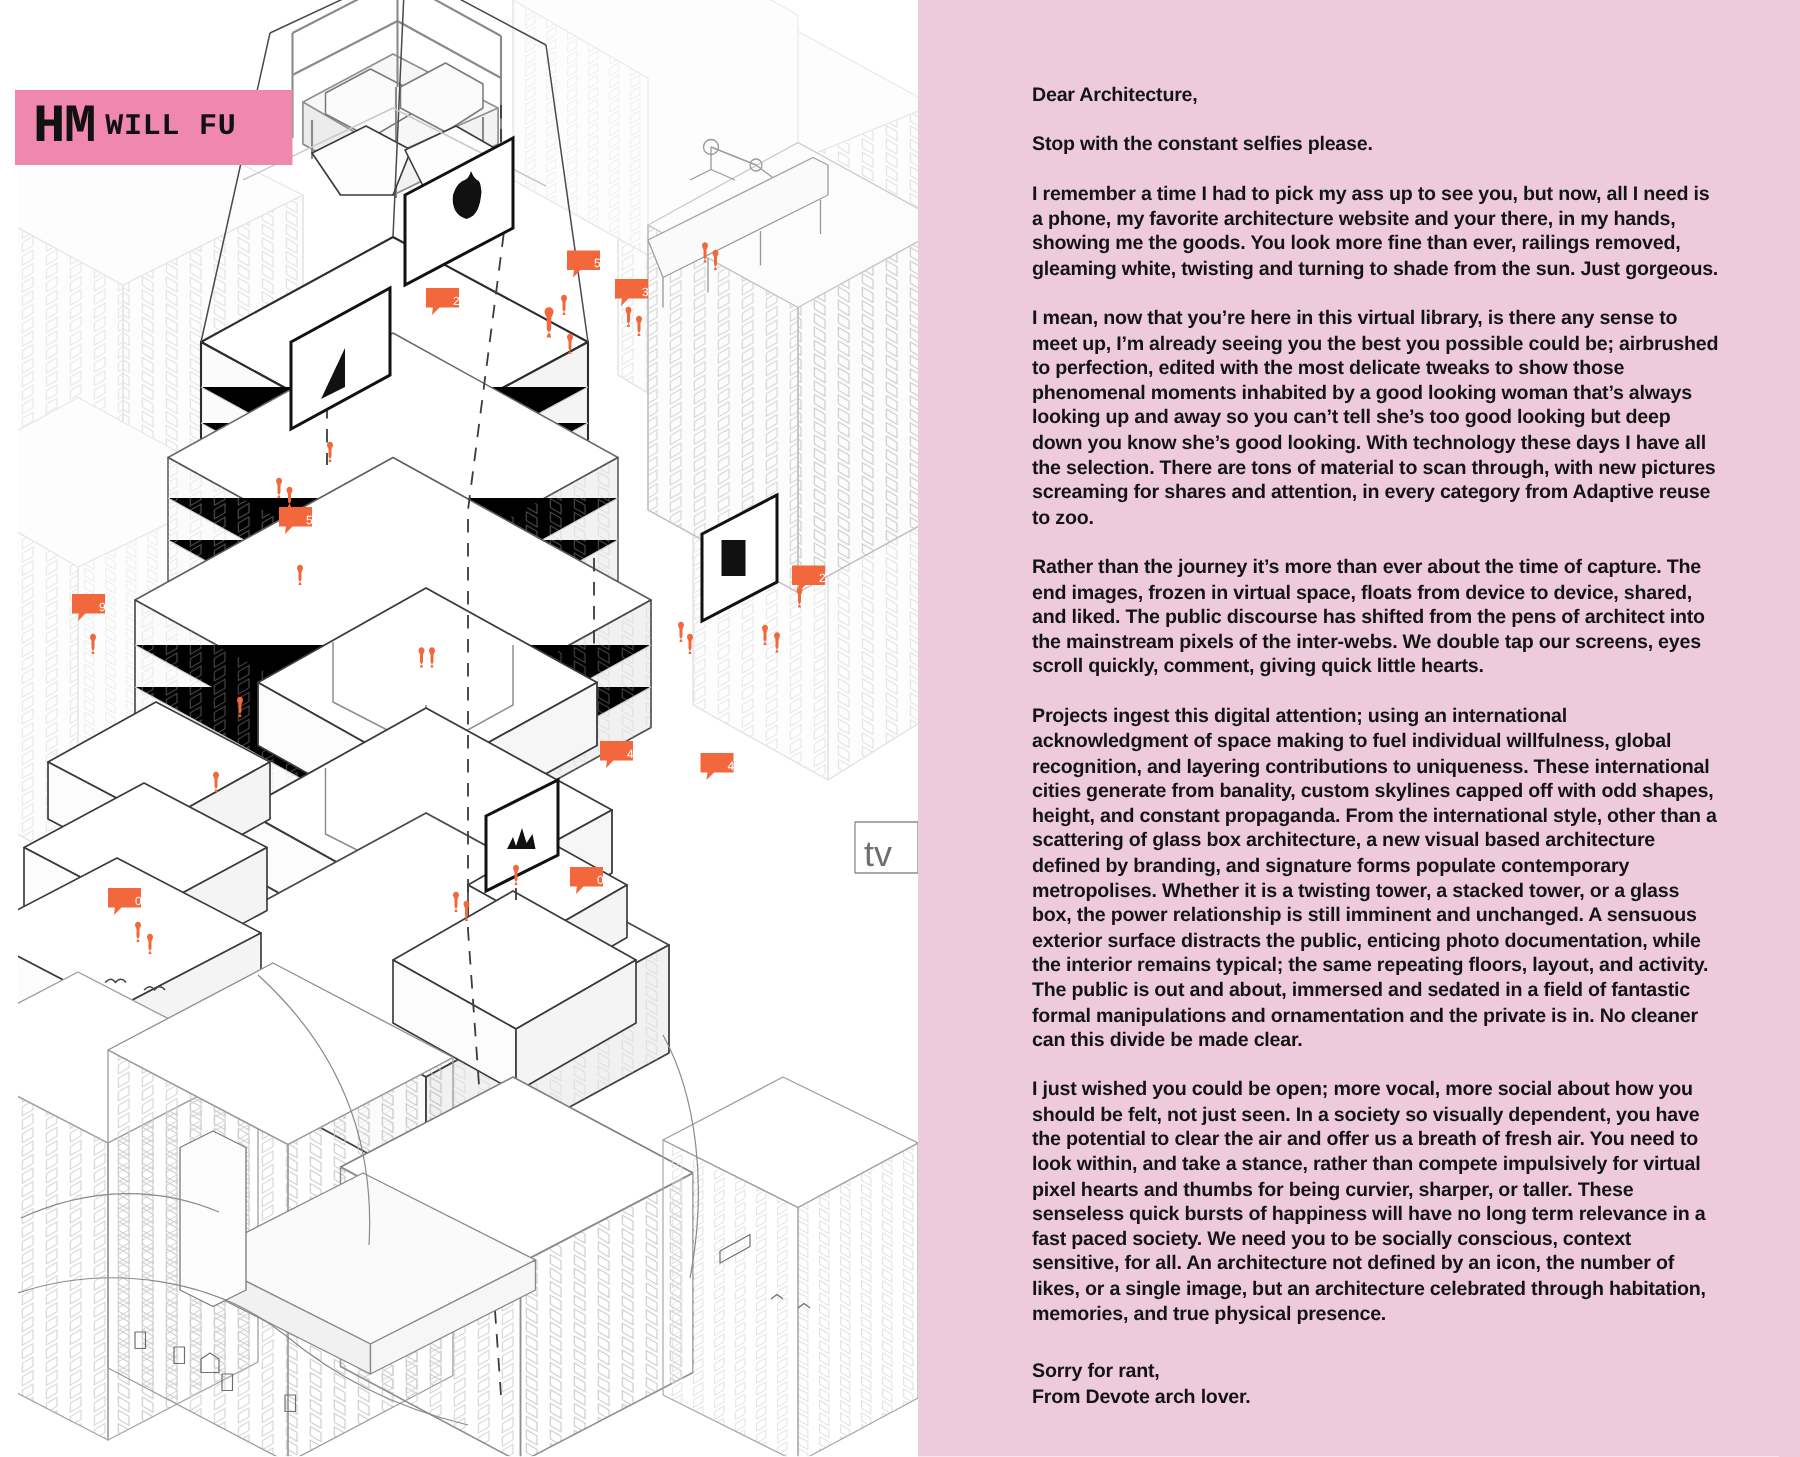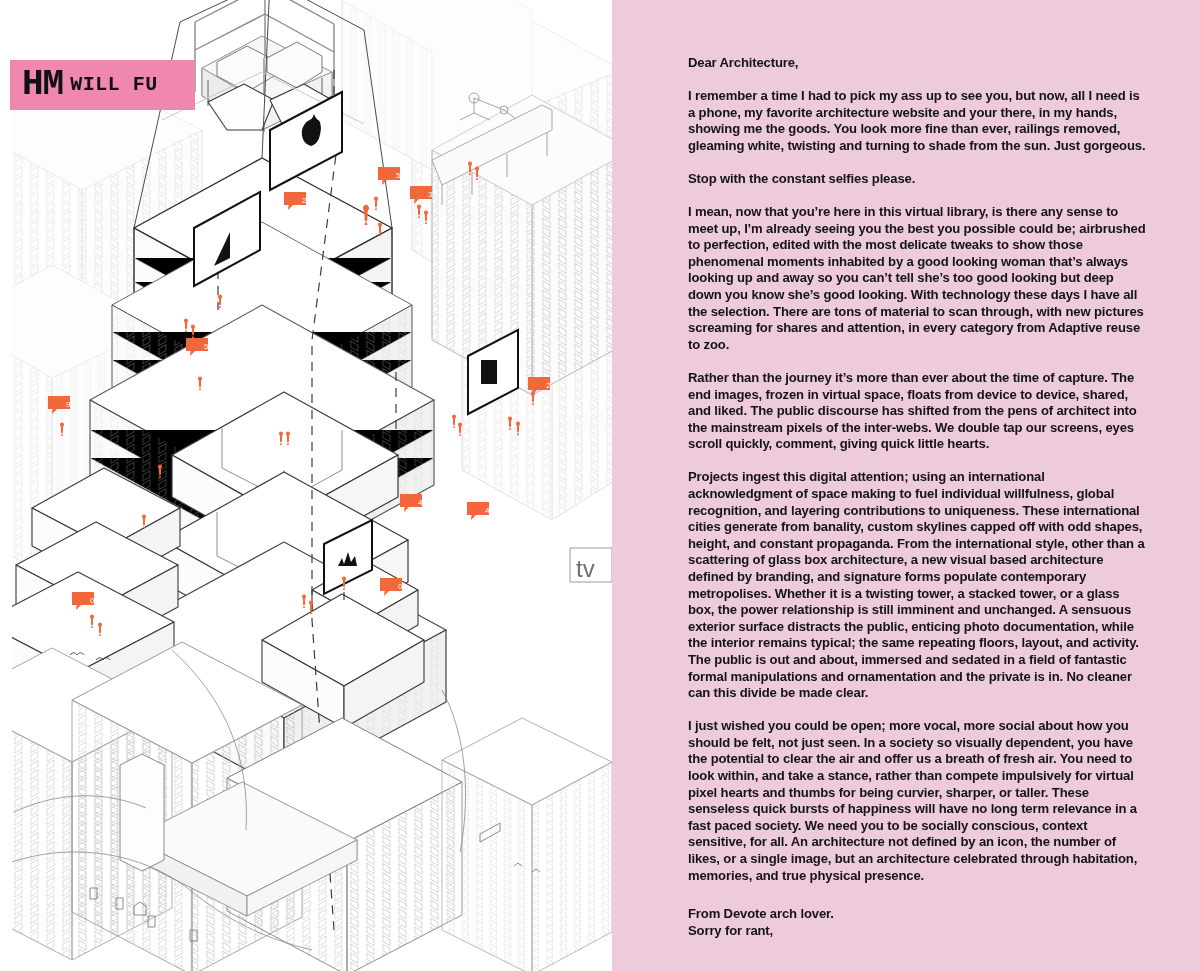--- a/index.html
+++ b/index.html
@@ -417,26 +417,26 @@
 
     <div class="logo-band">
       <span class="logo-hm">HM</span>
       <span class="logo-author">WILL FU</span>
     </div>
   </div>
 
   <div class="right-panel">
     <div class="letter">
       <p>Dear Architecture,</p>
+      <p>Stop with the constant selfies please.</p>
       <p>I remember a time I had to pick my ass up to see you, but now, all I need is a phone, my favorite architecture website and your there, in my hands, showing me the goods. You look more fine than ever, railings removed, gleaming white, twisting and turning to shade from the sun. Just gorgeous.</p>
-      <p>Stop with the constant selfies please.</p>
       <p>I mean, now that you’re here in this virtual library, is there any sense to meet up, I’m already seeing you the best you possible could be; airbrushed to perfection, edited with the most delicate tweaks to show those phenomenal moments inhabited by a good looking woman that’s always looking up and away so you can’t tell she’s too good looking but deep down you know she’s good looking. With technology these days I have all the selection. There are tons of material to scan through, with new pictures screaming for shares and attention, in every category from Adaptive reuse to zoo.</p>
       <p>Rather than the journey it’s more than ever about the time of capture. The end images, frozen in virtual space, floats from device to device, shared, and liked. The public discourse has shifted from the pens of architect into the mainstream pixels of the inter-webs. We double tap our screens, eyes scroll quickly, comment, giving quick little hearts.</p>
       <p>Projects ingest this digital attention; using an international acknowledgment of space making to fuel individual willfulness, global recognition, and layering contributions to uniqueness. These international cities generate from banality, custom skylines capped off with odd shapes, height, and constant propaganda. From the international style, other than a scattering of glass box architecture, a new visual based architecture defined by branding, and signature forms populate contemporary metropolises. Whether it is a twisting tower, a stacked tower, or a glass box, the power relationship is still imminent and unchanged. A sensuous exterior surface distracts the public, enticing photo documentation, while the interior remains typical; the same repeating floors, layout, and activity. The public is out and about, immersed and sedated in a field of fantastic formal manipulations and ornamentation and the private is in. No cleaner can this divide be made clear.</p>
       <p>I just wished you could be open; more vocal, more social about how you should be felt, not just seen. In a society so visually dependent, you have the potential to clear the air and offer us a breath of fresh air. You need to look within, and take a stance, rather than compete impulsively for virtual pixel hearts and thumbs for being curvier, sharper, or taller. These senseless quick bursts of happiness will have no long term relevance in a fast paced society. We need you to be socially conscious, context sensitive, for all. An architecture not defined by an icon, the number of likes, or a single image, but an architecture celebrated through habitation, memories, and true physical presence.</p>
       <div class="sig">
+        <p class="tight">Sorry for rant,</p>
         <p class="tight">From Devote arch lover.</p>
-        <p class="tight">Sorry for rant,</p>
       </div>
     </div>
   </div>
 
 </div>
 
 </body></html>

